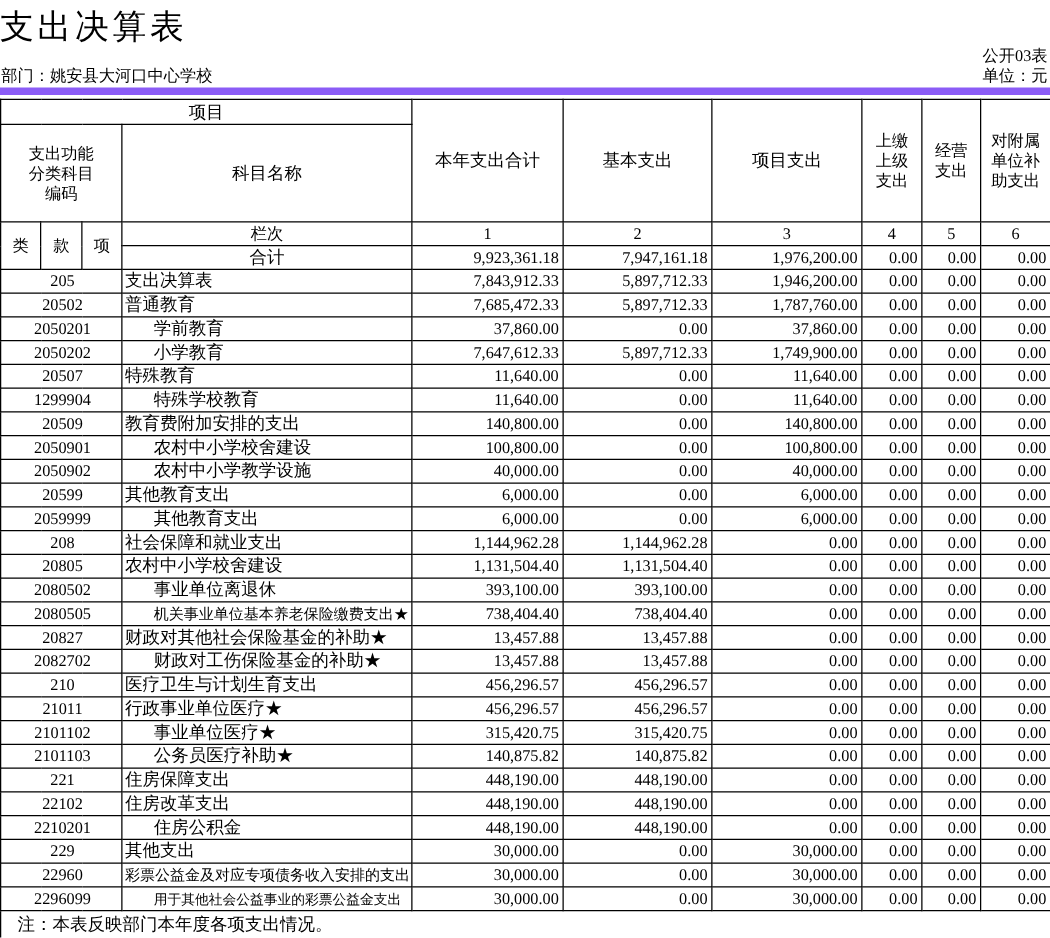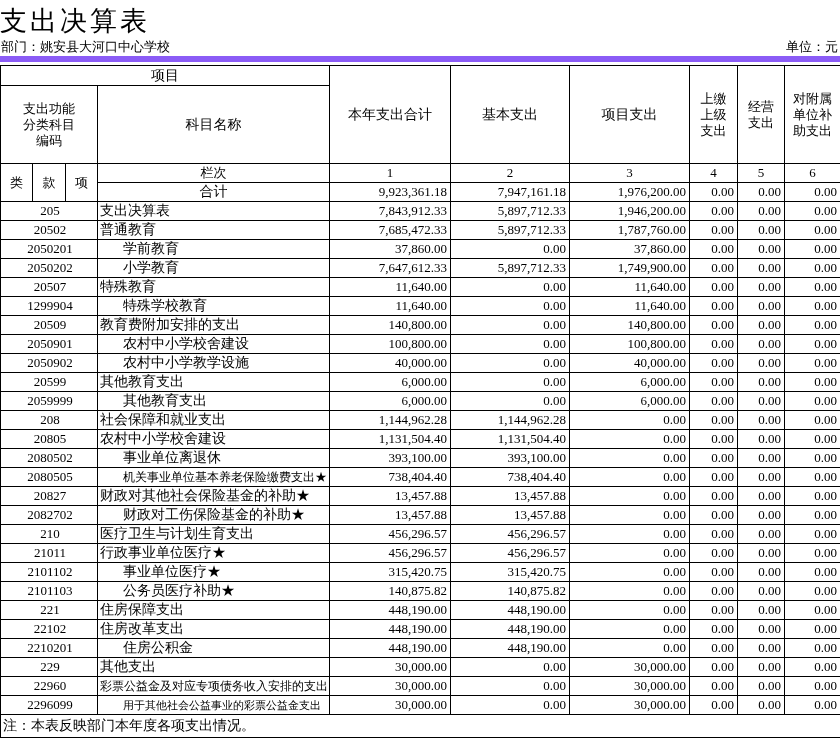--- a/index.html
+++ b/index.html
@@ -55,27 +55,28 @@
   tr.h3 th { font-size: 13px; }
   tr.h4 { height: 18px; }
   tbody tr.data-row { height: 19px; }
   td.code { font-size: 13px; text-align: center; padding-left: 2px; }
   td.name { font-size: 14px; text-align: left; padding-left: 2px; }
   td.name.indent { padding-left: 25px; }
   td.name.sz12 { font-size: 12px; }
   td.name.sz11 { font-size: 11px; }
   td.num { font-size: 13px; text-align: right; padding-right: 3px; }
   tr.note-row { height: 23px; }
-  tr.note-row td { font-size: 14px; text-align: left; padding-left: 2px; }
+  tr.note-row td { font-size: 14px; text-align: left; padding-left: 13px; }
 </style>
 </head>
 <body>
 
 <div class="page">
   <div class="title">支出决算表</div>
+  <div class="pub-line">公开03表</div>
   <div class="meta-line">
     <span>部门：姚安县大河口中心学校</span>
     <span>单位：元</span>
   </div>
 
   <table class="report">
     <colgroup>
       <col style="width:32px">
         <col style="width:33px">
         <col style="width:32px">

